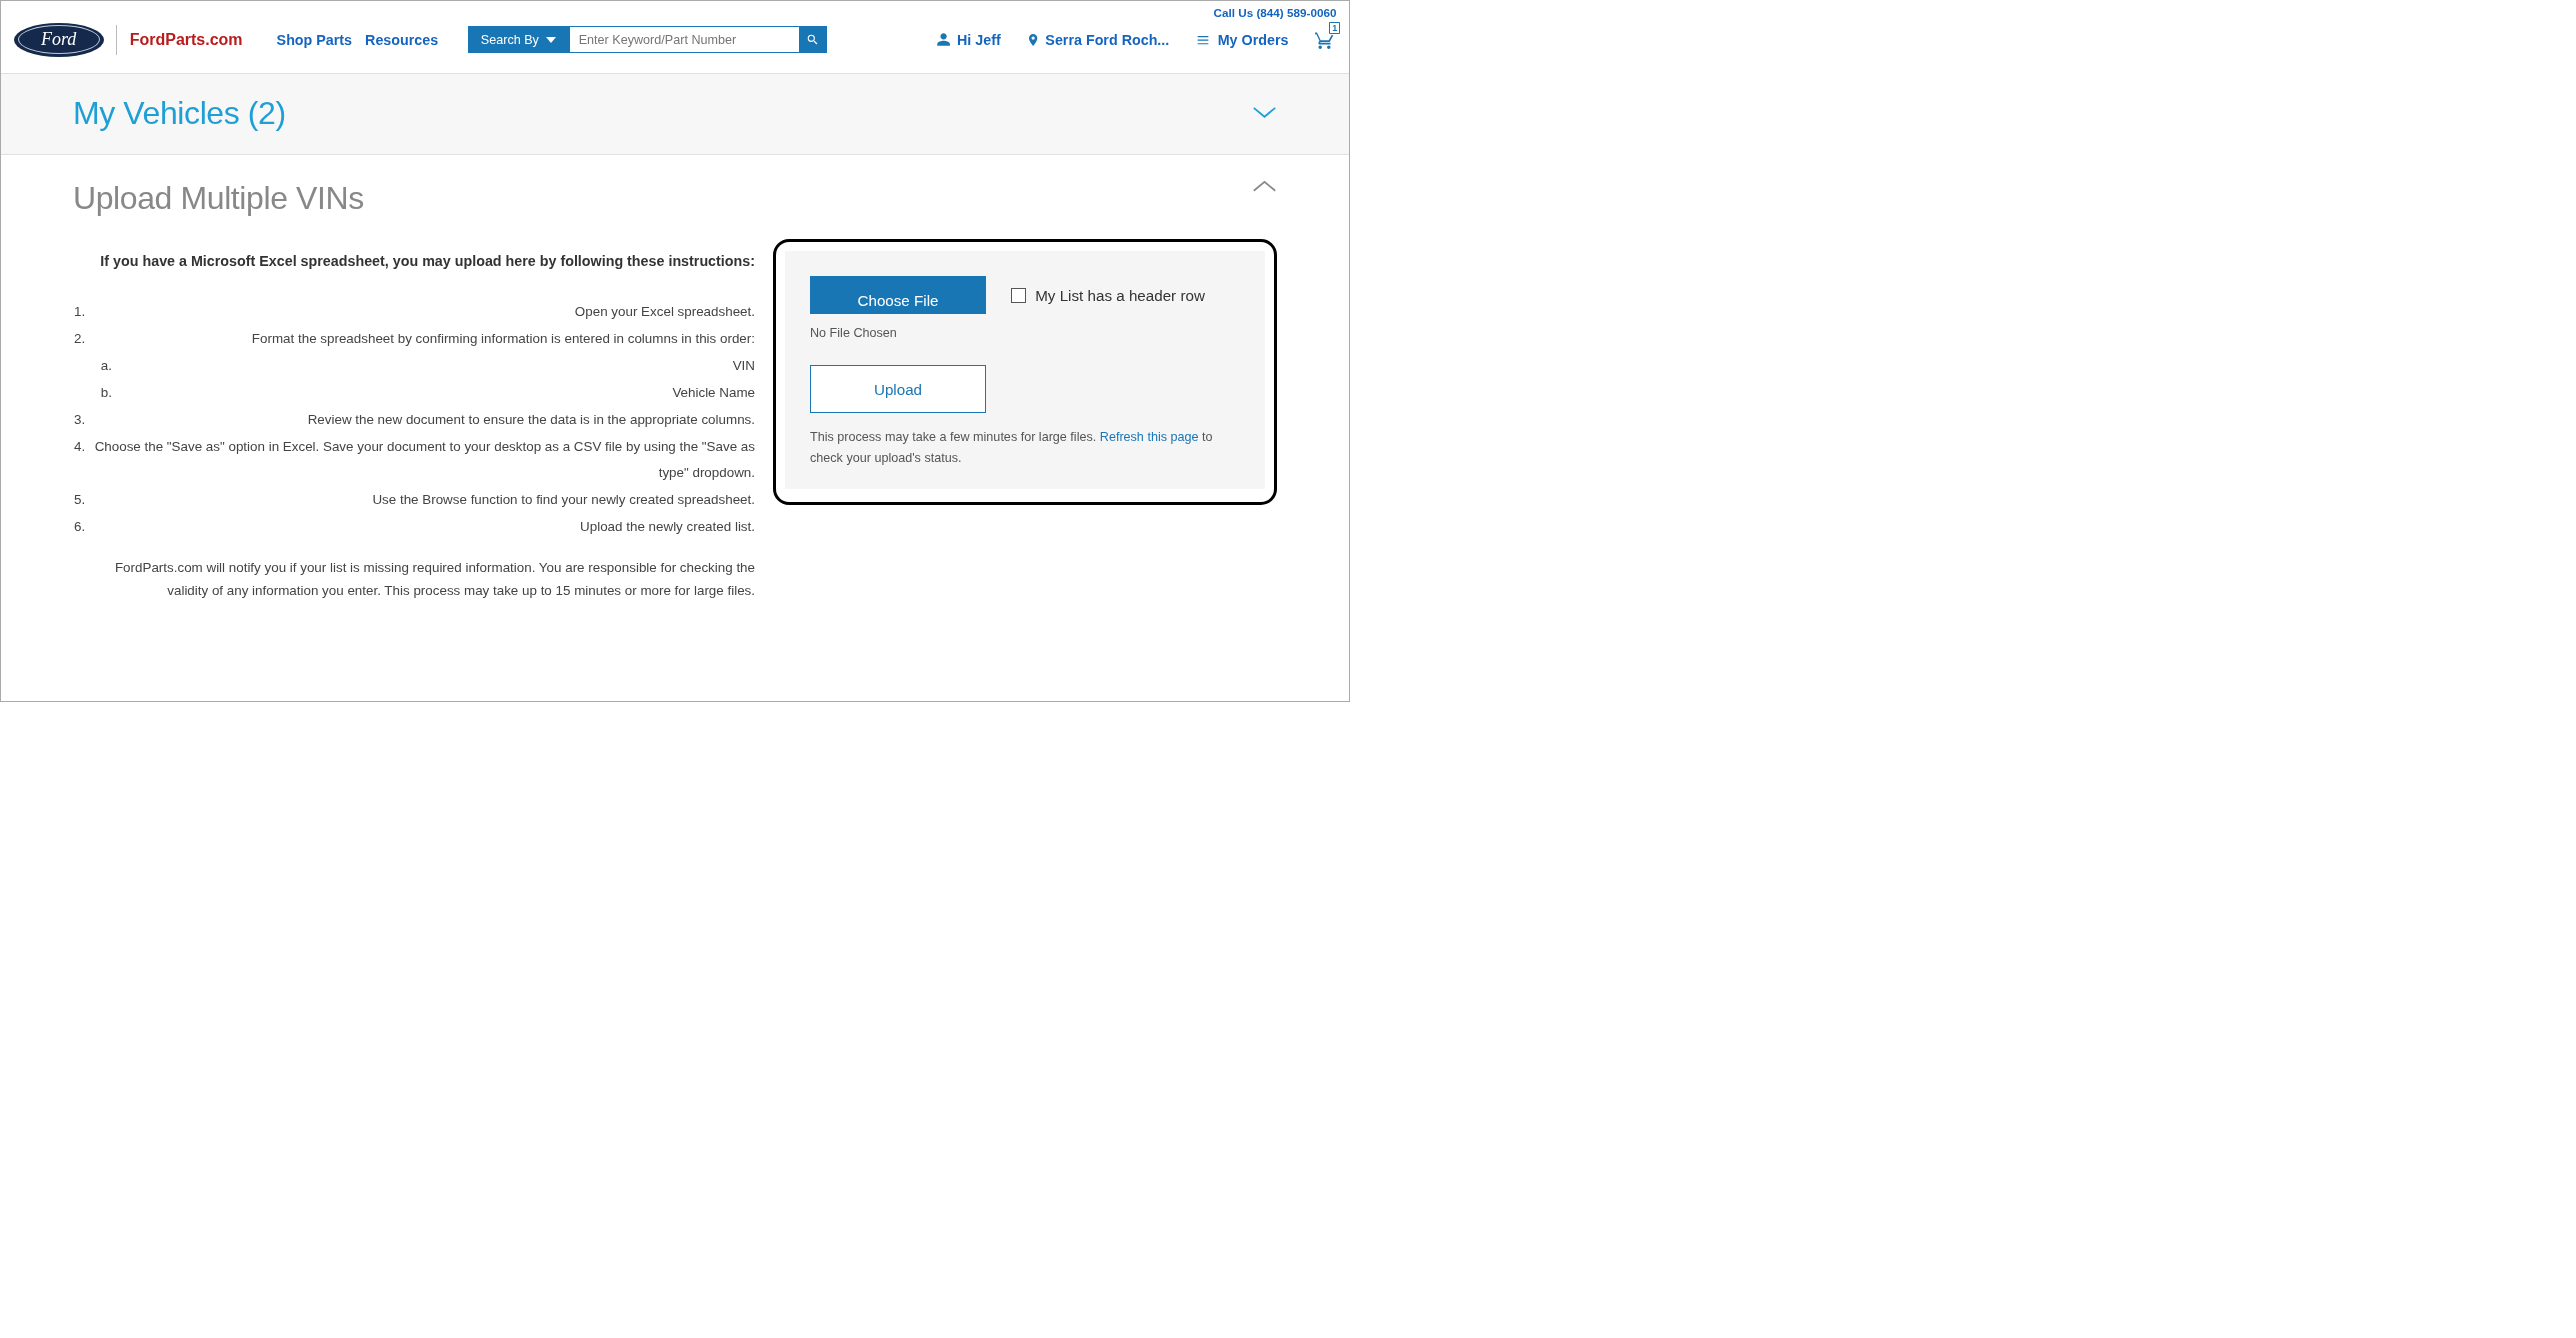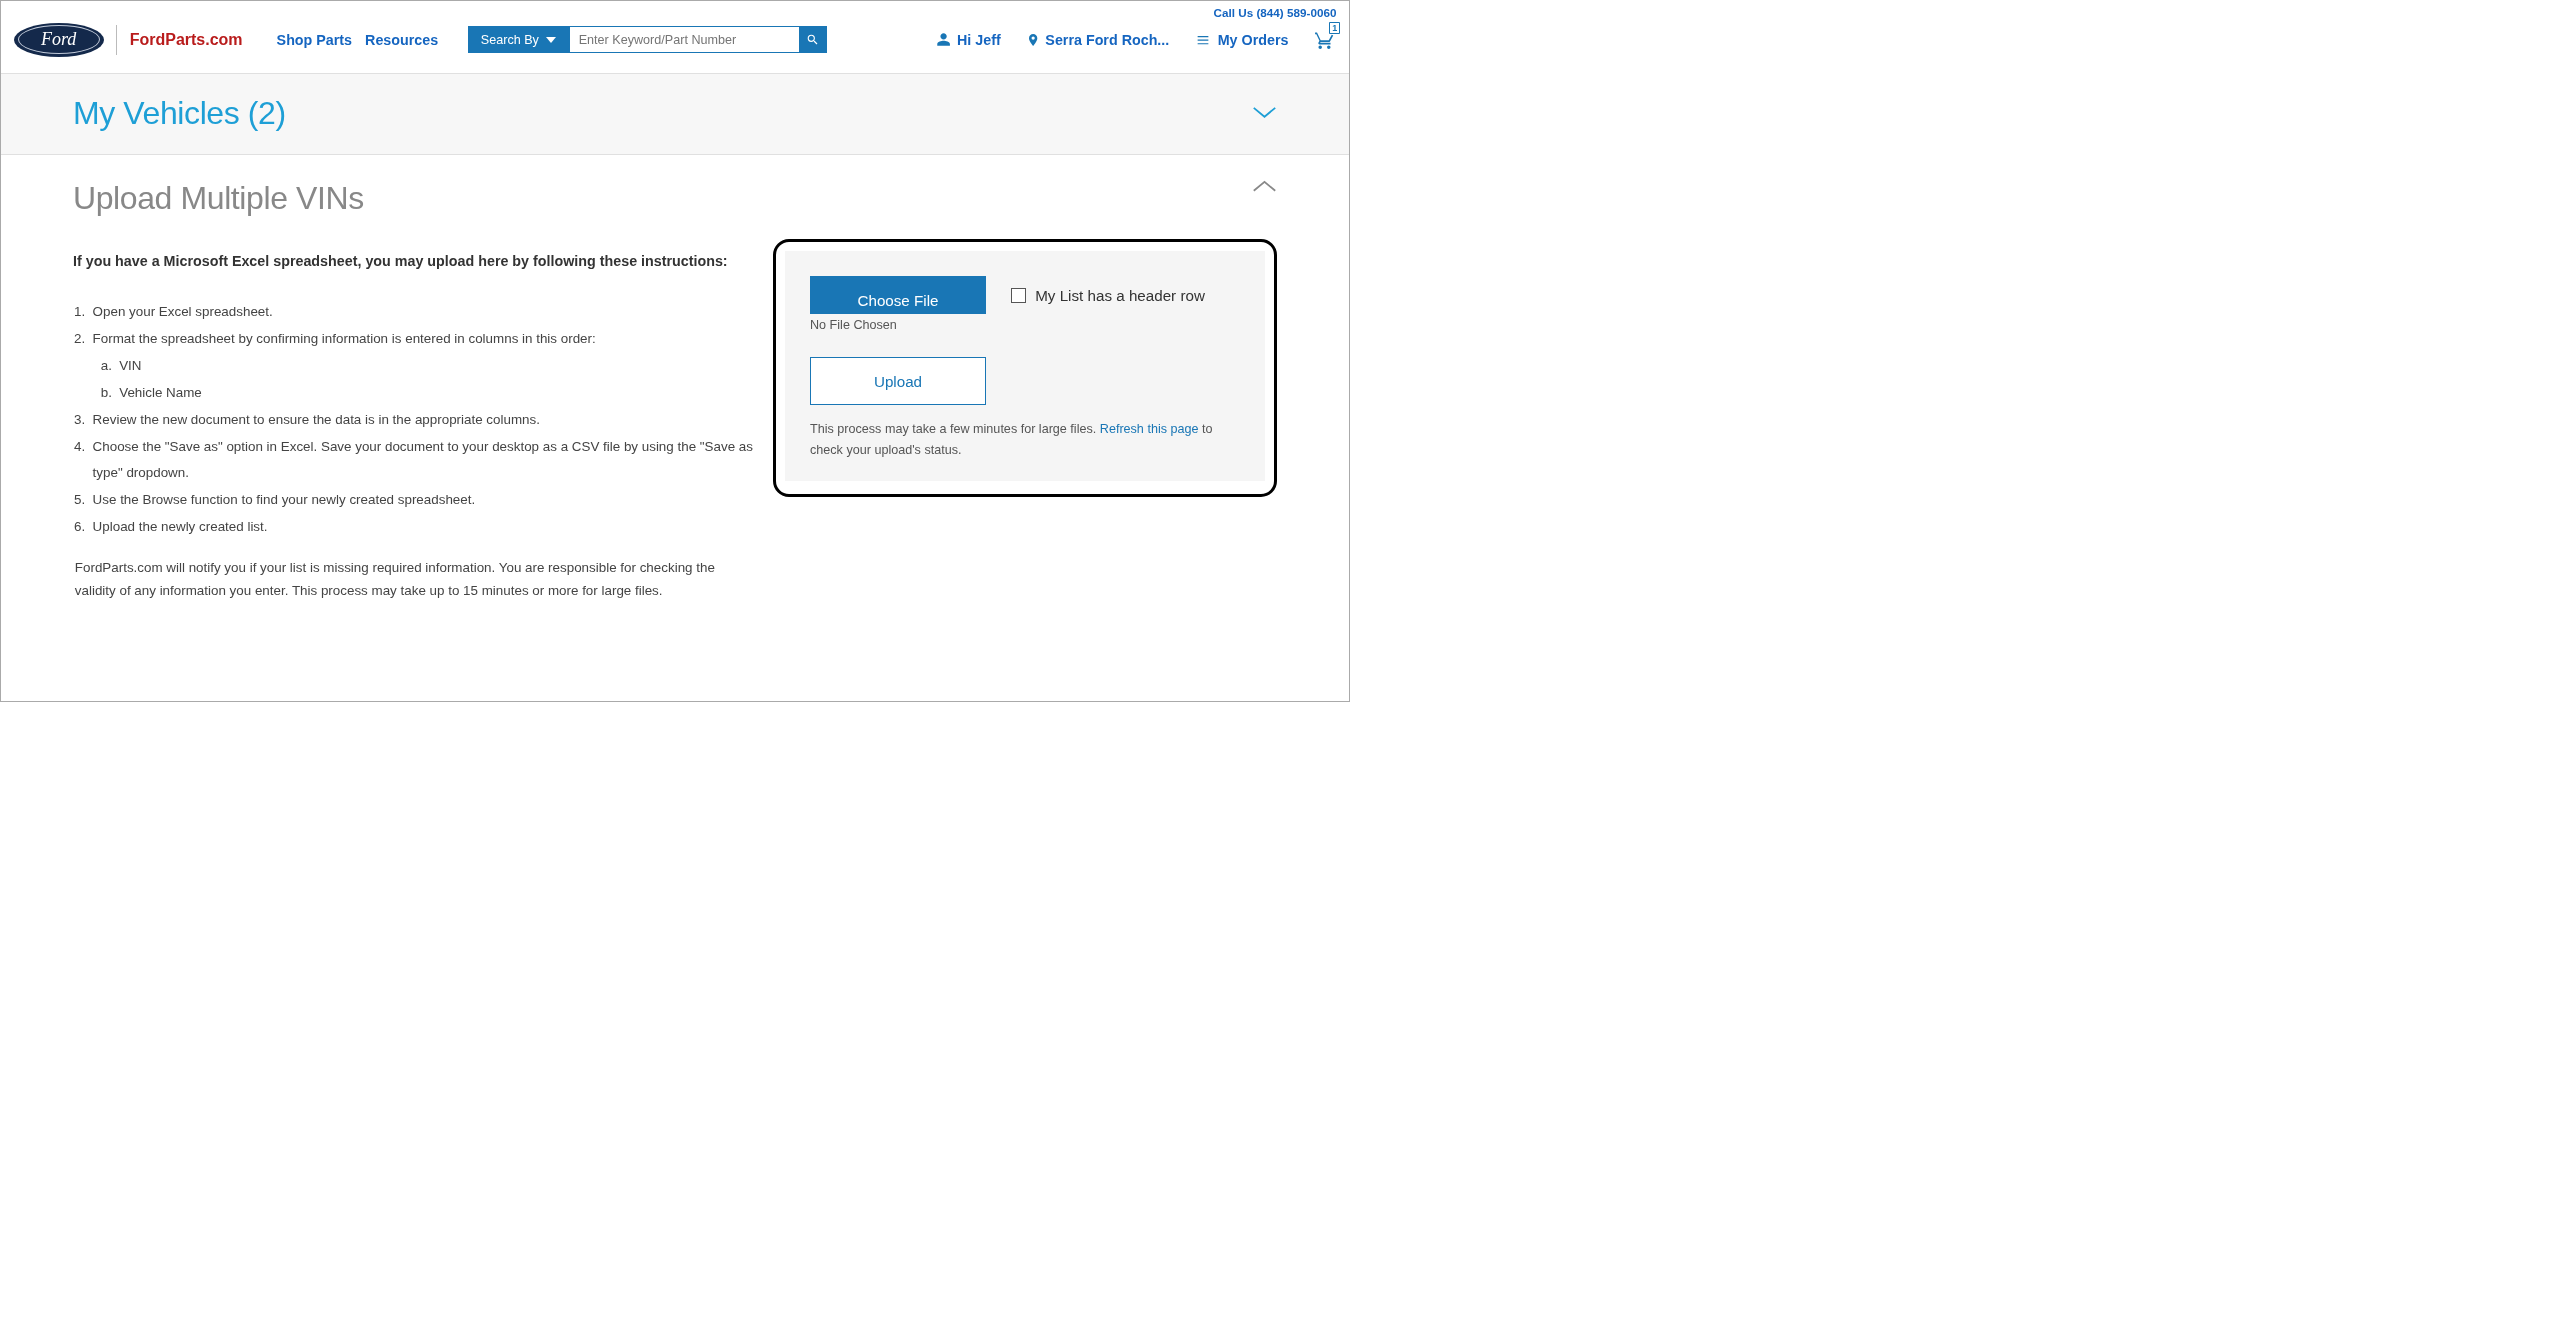--- a/index.html
+++ b/index.html
@@ -34,21 +34,21 @@
 
 
 .band { background:#f7f7f7; border-bottom:0.9px solid #e0e0e0; padding:21.5px 72px; display:flex; align-items:center; justify-content:space-between; }
 .band-title { color:#1e9fd6; font-size:32px; font-weight:300; letter-spacing:-0.4px; }
 
 .chev { cursor:pointer; }
 .chev svg { width:25px; height:12.6px; stroke:#1e9fd6; fill:none; stroke-width:2; }
 
 
 .content { padding:25px 72px 0 72px; display:flex; gap:18px; position:relative; }
-.left { flex:1; }
+.left { flex:1;text-align:right; }
 .right { width:504px; }
 
 .section-head { display:flex; align-items:center; justify-content:space-between; margin-bottom:36px; }
 .section-title { color:#888; font-size:32px; font-weight:300; letter-spacing:-0.4px; }
 .chev-up svg { width:25px; height:12.6px; stroke:#888; fill:none; stroke-width:2; }
 
 .intro { font-size:14.3px; font-weight:700; color:#333; margin-bottom:30.5px; }
 ol.steps { list-style:decimal; padding-left:16px; }
 ol.steps > li { font-size:13.4px; color:#444; line-height:2.0; padding-left:3.6px; }
 ol.sub { list-style:lower-alpha; padding-left:23px; }
@@ -56,21 +56,21 @@
 .limit, .note { font-size:13.4px; color:#444; line-height:1.7; margin-top:16px; padding-left:1.8px; }
 
 
 .upload-frame { border:3.6px solid #000; border-radius:16px; padding:9px 9px 12.6px 9px; margin-top:7.2px; }
 .upload-box { background:#f5f5f5; padding:25px 25px 21.5px 25px; }
 .upload-row1 { display:flex; align-items:center; gap:25px; }
 .btn-primary { background:#1976b5; color:#fff; font-size:15.2px; text-align:center; width:176px; height:38px; line-height:50px; cursor:pointer; }
 .chk-row { display:flex; align-items:center; gap:9px; }
 .chk { width:15.2px; height:15.2px; border:1.8px solid #555; background:#fff; cursor:pointer; }
 .chk-label { font-size:15.2px; color:#333; }
-.no-file { font-size:12.6px; color:#555; margin-top:4px; }
+.no-file { font-size:12.6px; color:#555; margin-top:12px; }
 .btn-outline { border:0.9px solid #1976b5; color:#1976b5; font-size:15.2px; text-align:center; width:176px; height:48px; line-height:48px; background:#fff; cursor:pointer; margin-top:25px; }
 .upload-note { font-size:12.6px; color:#555; margin-top:14.3px; line-height:1.6; }
 .upload-note a { color:#1976b5; cursor:pointer; }
 
 </style>
 </head>
 <body>
 
 <div class="topbar">
   <span class="call-us">Call Us (844) 589-0060</span>

